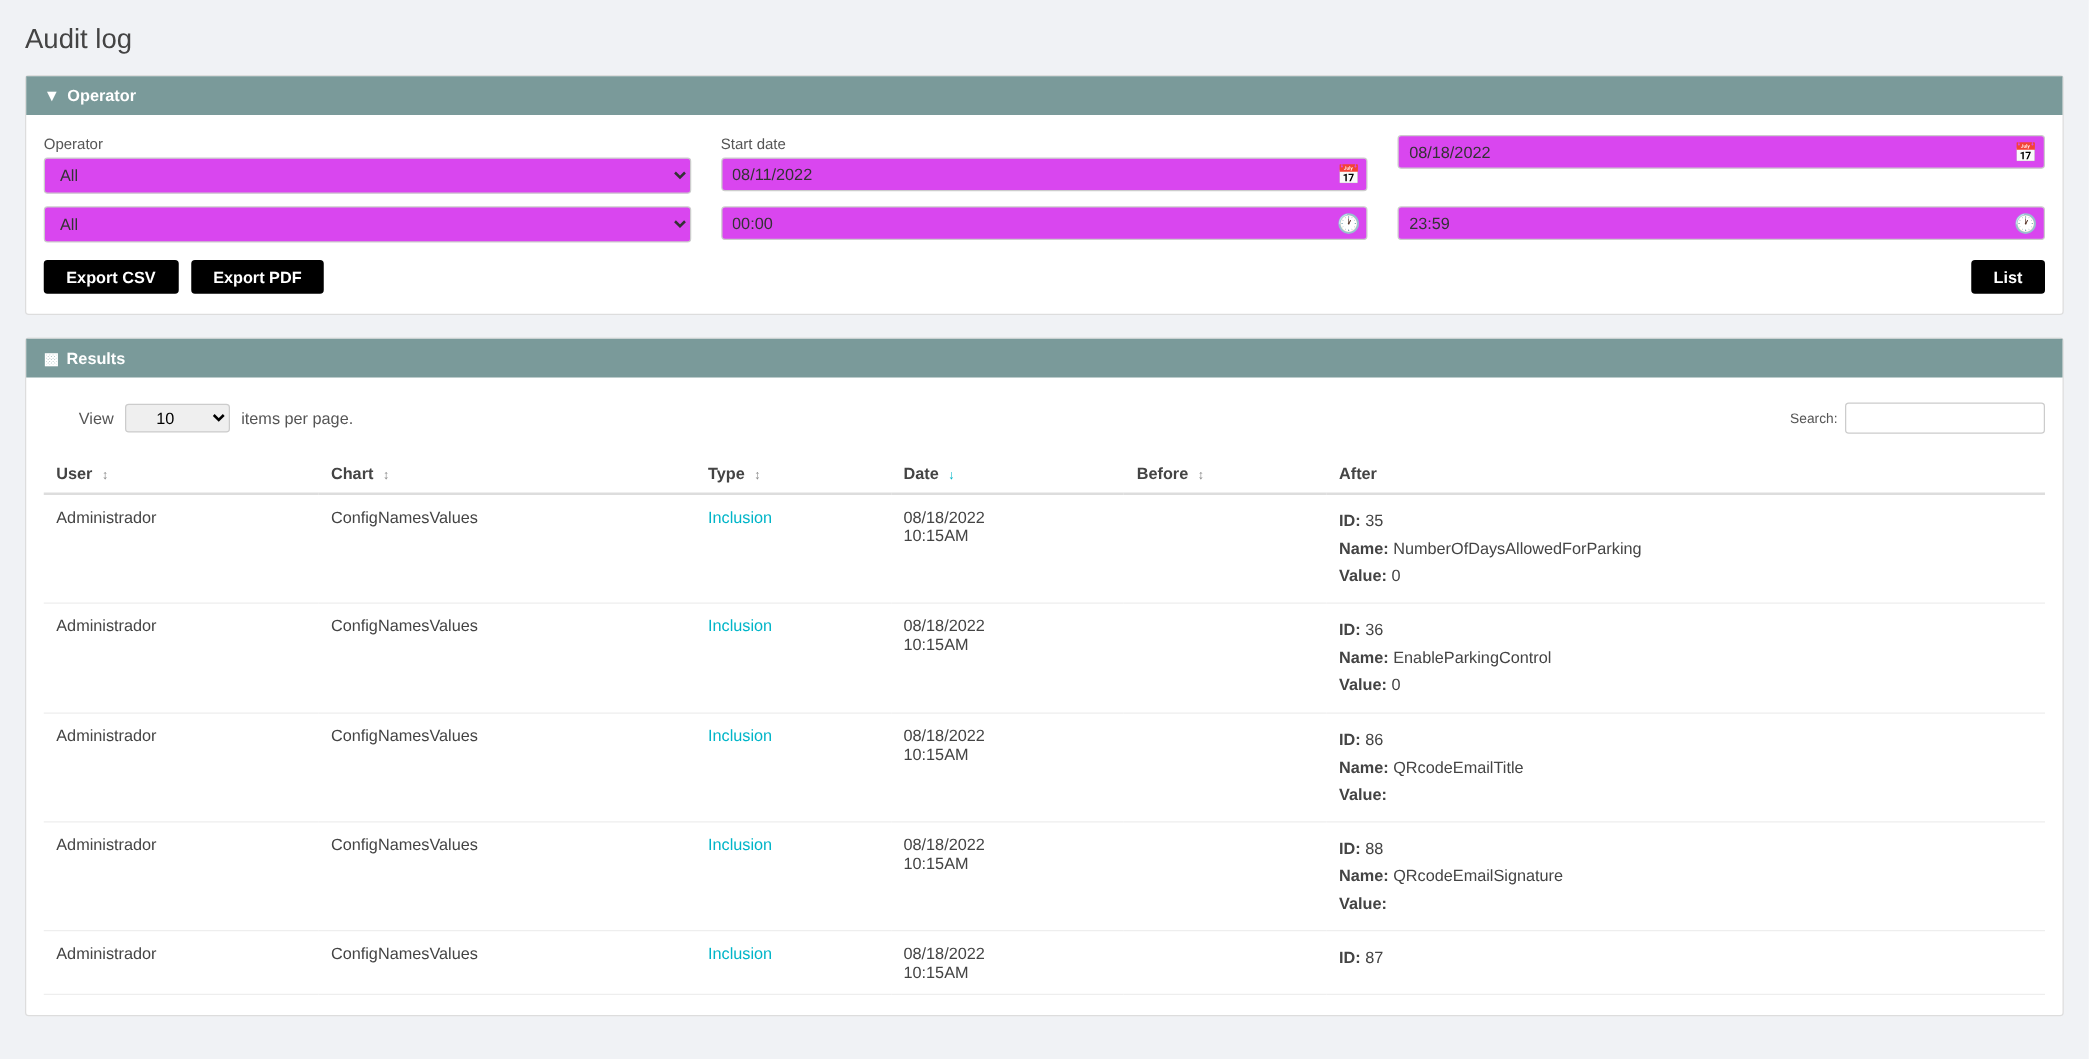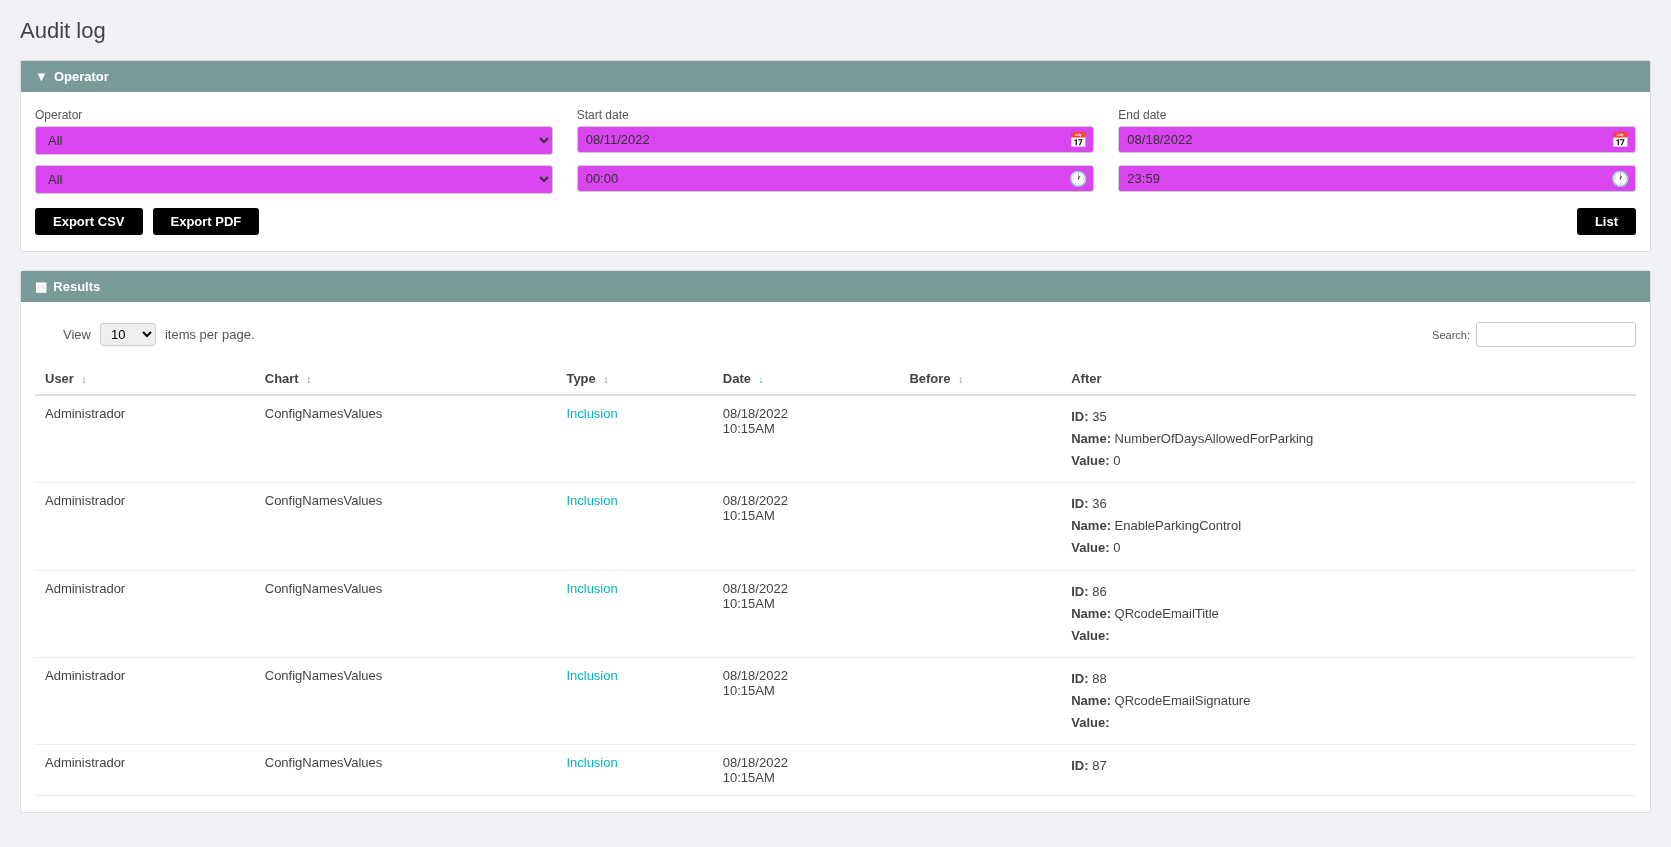--- a/index.html
+++ b/index.html
@@ -106,21 +106,21 @@
     }
     .per-page-group {
       display: flex;
       align-items: center;
       gap: 9px;
       font-size: 13px;
       color: #555;
       margin-left: 28px;
     }
     .per-page-group select {
-      padding: 2px 6px;
+      padding: 2px 20px;
       border: 1px solid #ccc;
       border-radius: 3px;
       font-size: 13px;
     }
     .search-group {
       display: flex;
       align-items: center;
       gap: 6px;
     }
     .search-group label {
@@ -203,21 +203,20 @@
 
         <div class="filter-group">
           <label>Start date</label>
           <div class="input-with-icon">
             <input type="text" value="08/11/2022" style="">
             <span class="input-icon">📅</span>
           </div>
         </div>
 
         <div class="filter-group">
-          <label>End date</label>
           <div class="input-with-icon">
             <input type="text" value="08/18/2022" style="">
             <span class="input-icon">📅</span>
           </div>
         </div>
 
         <div class="filter-group">
           <select>
             <option>All</option>
           </select>

